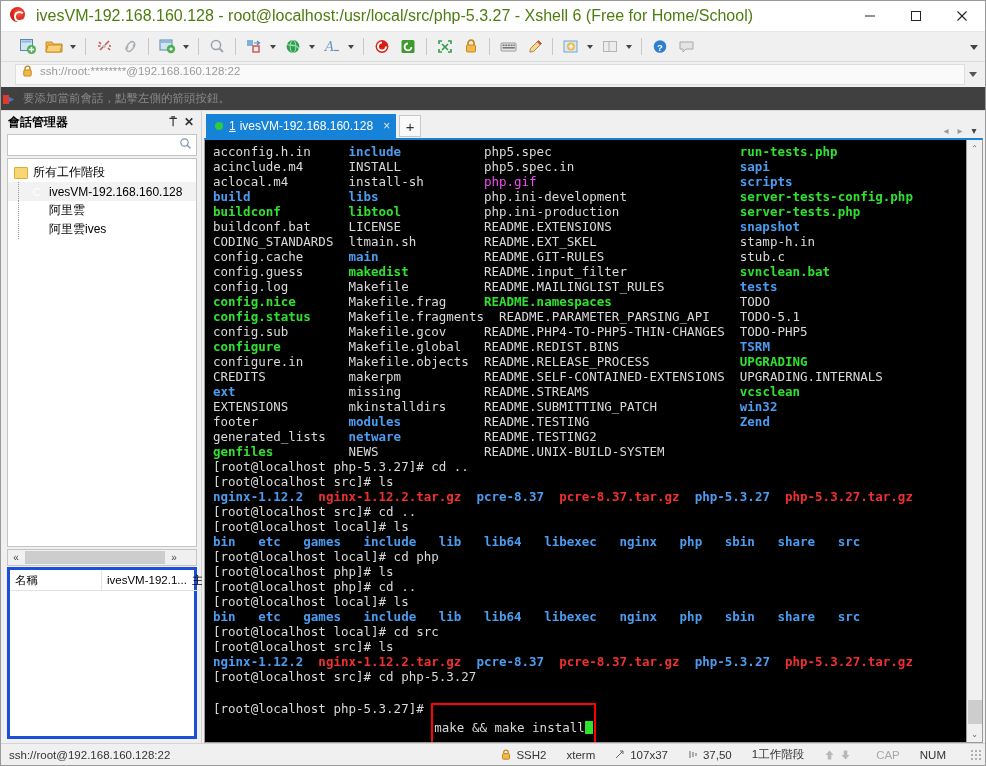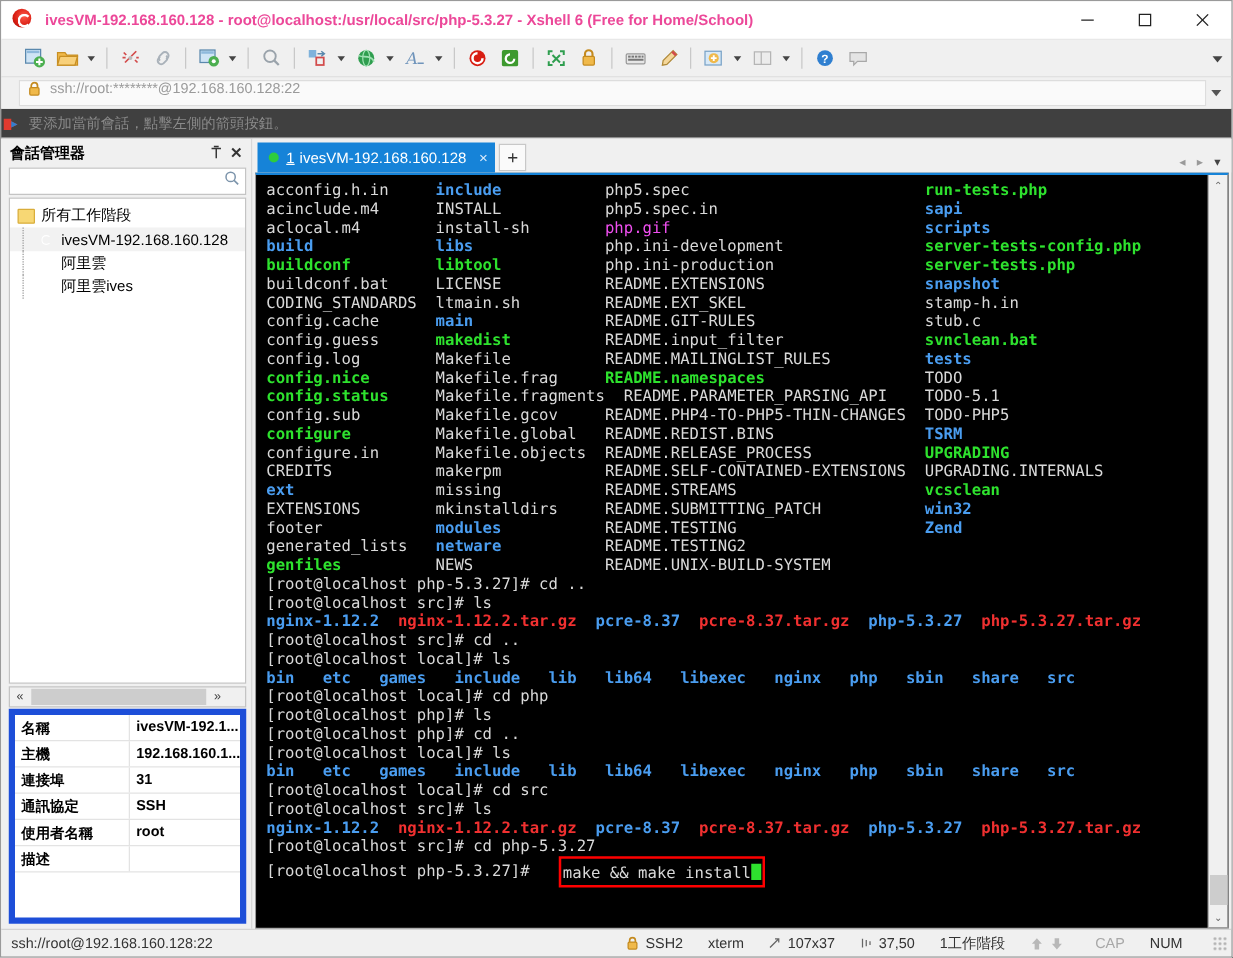--- a/index.html
+++ b/index.html
@@ -33,23 +33,22 @@
     width: 15px; height: 15px; border-radius: 50%;
     background: radial-gradient(circle at 60% 40%, #ff5a4a 0%, #d81d12 60%, #9c0f06 100%);
     position: relative;
   }
   .xshell-logo::after {
     content: ""; position: absolute; left: 4px; top: 4px;
     width: 7px; height: 7px; border-radius: 50%;
     border: 2px solid #ffffff; border-right-color: transparent;
   }
   .title-text {
-    font-size: 12px; color: #ec4899; white-space: nowrap;
+    font-size: 16px; color: #4d7c0f; white-space: nowrap;
     flex: 1;
-    font-weight: bold;
   }
   .win-btns { display: flex; height: 31px; }
   .win-btn {
     width: 46px; height: 31px;
     display: flex; align-items: center; justify-content: center;
     font-size: 13px; color: #222; line-height: 1;
   }
   .win-btn svg { display: block; }
 
   
@@ -192,22 +191,22 @@
   }
   .sb-hscroll {
     height: 17px; margin: 2px 4px 0 6px;
     background: #f0f0f0; border: 1px solid #c4c4c4;
     display: flex; align-items: center;
   }
   .hs-arrow { width: 16px; height: 15px; display:flex; align-items:center; justify-content:center; font-size: 10px; color:#444;}
   .hs-thumb { height: 13px; background: #cdcdcd; flex: 0 0 auto; width: 140px; margin: 0 1px;}
   .sb-props {
     height: 172px; margin: 1px 4px 4px 6px;
-    background: #fff; border: 5px solid #1d4ed8;
-    display: flex; flex-direction: column; font-weight: bold;
+    background: #fff; border: 3px solid #1d4ed8;
+    display: flex; flex-direction: row;
   }
   .prop-row {
     height: 21px; display: flex; align-items: stretch;
     border-bottom: 1px solid #e3e3e3;
   }
   .prop-k {
     width: 92px; min-width: 92px;
     font-size: 11.5px; color: #000;
     display:flex; align-items:center; padding-left: 5px;
     border-right: 1px solid #e3e3e3;
@@ -269,25 +268,25 @@
   }
   .term-line { height: 15px; white-space: pre; }
   .c-white { color: #d9d9d9; }
   .c-blue  { color: #4a9df0; font-weight: bold; }
   .c-green { color: #2ee22e; font-weight: bold; }
   .c-red   { color: #f03030; font-weight: bold; }
   .c-mag   { color: #f14ff1; font-weight: normal; }
   .annot-box {
     display: inline-block;
     border: 2px solid #ff0000;
-    padding: 4px 1px;
-    margin: 0 0 0 16px;
+    padding: 16px 1px;
+    margin: 0 0 0 0;
     line-height: 13px;
     position: relative;
-    top: 1px;
+    top: 19px;
   }
   .cursor-block {
     display: inline-block; width: 8px; height: 13px;
     background: #2ee22e; vertical-align: -2px;
   }
 
   .vscroll {
     width: 16px; min-width: 16px;
     background: #f0f0f0;
     border-left: 1px solid #a0a0a0;

